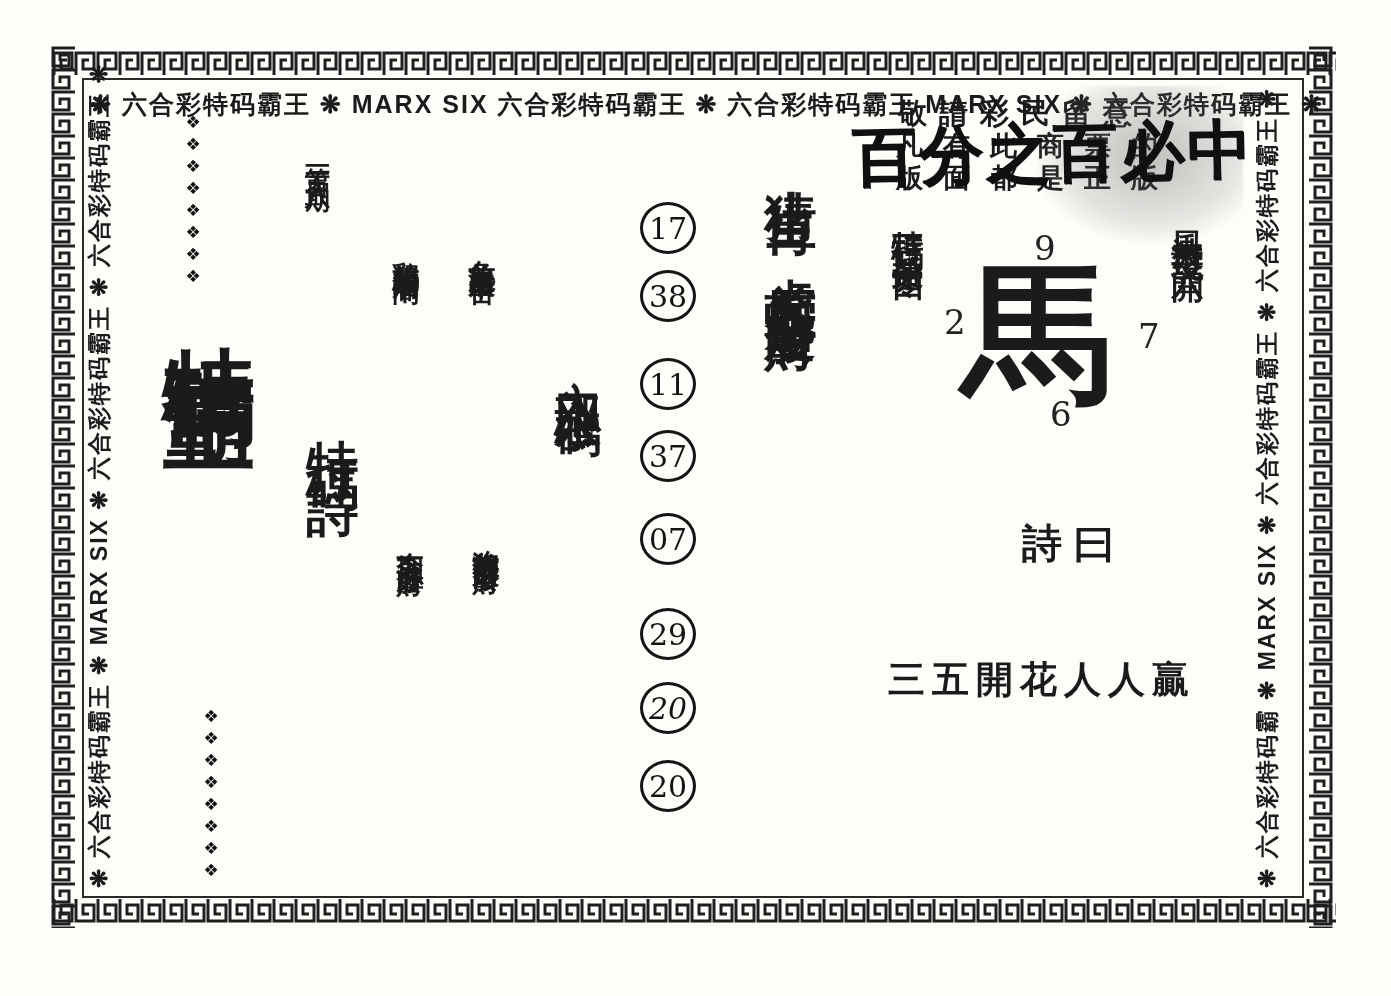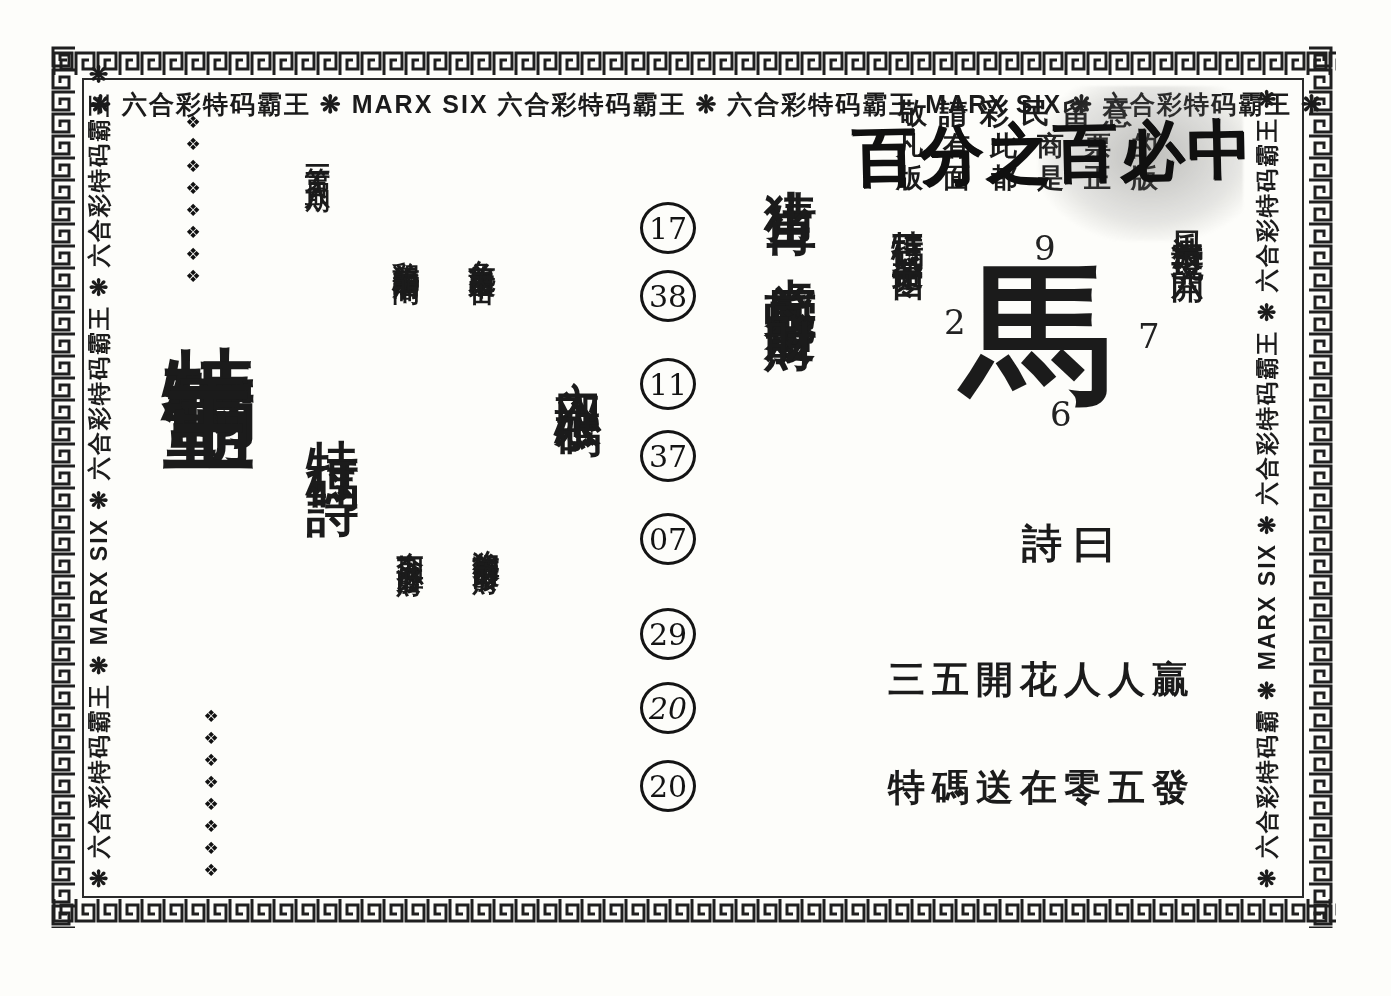--- a/index.html
+++ b/index.html
@@ -113,15 +113,14 @@
   <div class="vtext hintcol" style="left:1166px;top:205px;">風波再現一六開</div>
 
   <div class="notice" style="left:898px;top:94px;font-size:29px;letter-spacing:12px;">敬請彩民留意</div>
   <div class="notice" style="left:896px;top:128px;font-size:27px;letter-spacing:20px;">凡有此商票的</div>
   <div class="notice" style="left:896px;top:160px;font-size:27px;letter-spacing:20px;">版面都是正版</div>
   <div class="stamp">百分之百必中</div>
   <div class="smudge"></div>
 
   <div class="poem-title">詩曰</div>
   <div class="poem-line" style="top:655px;">三五開花人人贏</div>
-  <div class="poem-line" style="top:763px;">特碼送在零五發</div>
 
 </div>
 
 </body></html>

